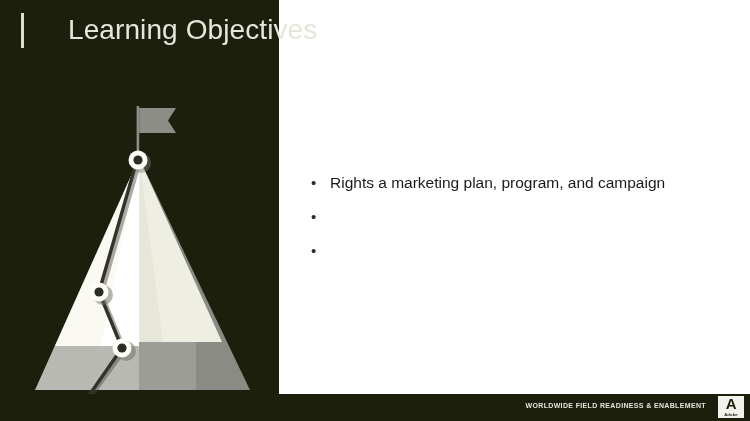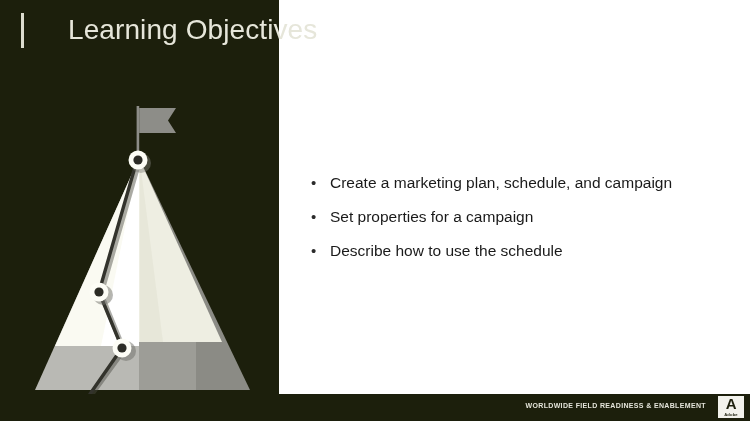--- a/index.html
+++ b/index.html
@@ -188,29 +188,27 @@
 
       <circle cx="126" cy="271" r="10" fill="#6e6e67" opacity="0.5"></circle>
       <circle cx="122" cy="268" r="9.5" fill="#fdfdf6"></circle>
       <circle cx="122" cy="268" r="4.6" fill="#2c2c26"></circle>
     </svg>
   </div>
 
   <div id="bullet-list">
     <div class="bullet-row">
       <span class="bullet-dot">•</span>
-      <span class="bullet-text">Create a marketing plan, schedule, and campaign</span>
+      <span class="bullet-text">Rights a marketing plan, program, and campaign</span>
     </div>
     <div class="bullet-row">
       <span class="bullet-dot">•</span>
-      <span class="bullet-text">Set properties for a campaign</span>
     </div>
     <div class="bullet-row">
       <span class="bullet-dot">•</span>
-      <span class="bullet-text">Describe how to use the schedule</span>
     </div>
   </div>
 
   <div id="footer-band"></div>
 
   <div id="footer-right-label">WORLDWIDE FIELD READINESS &amp; ENABLEMENT</div>
 
   <div id="adobe-logo">
     <span class="glyph">A</span>
     <span class="wordmark">Adobe</span>

